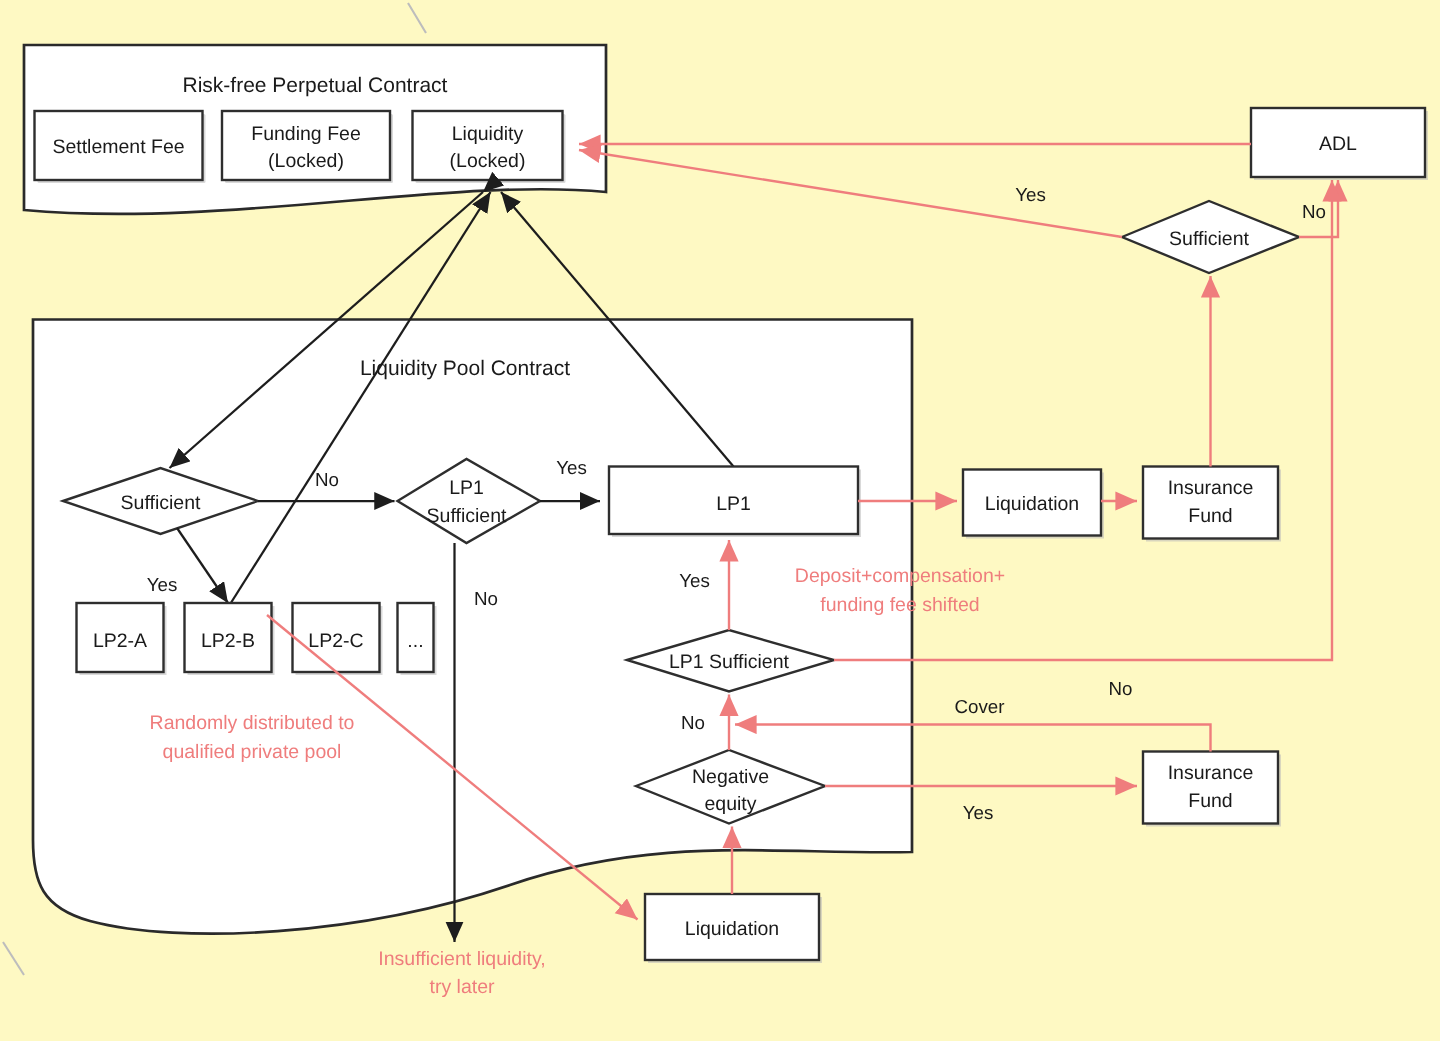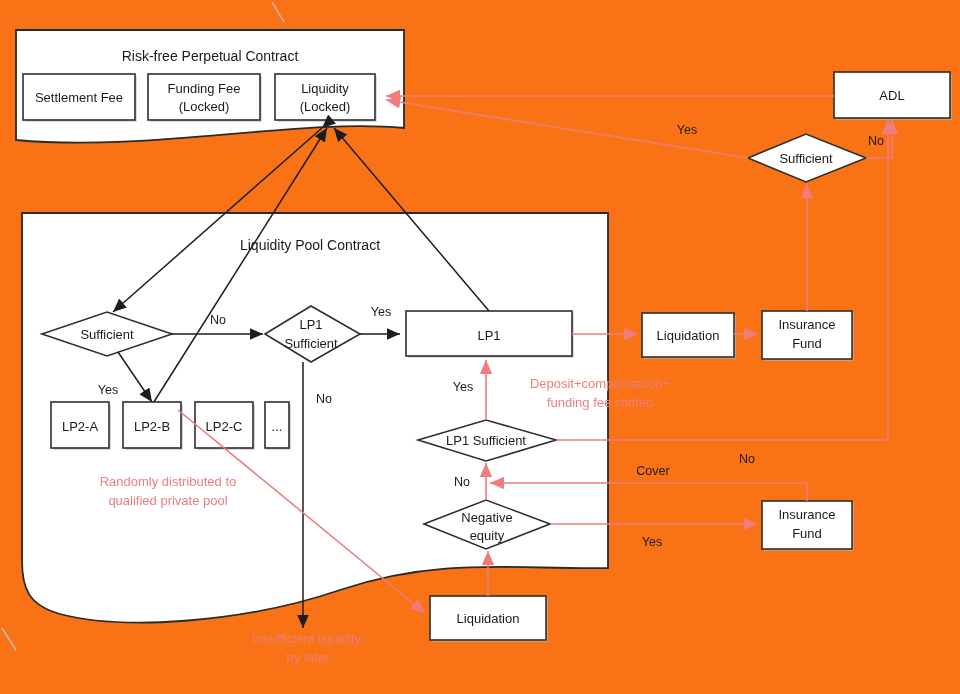--- a/index.html
+++ b/index.html
@@ -1,17 +1,17 @@
 <!DOCTYPE html>
 <html><head>
 <meta charset="utf-8">
 <style>
   html,body{margin:0;padding:0;background:#ffffff;}
   body{font-family:"Liberation Sans","DejaVu Sans",sans-serif;}
-  #stage{position:relative;width:960px;height:694px;overflow:hidden;background:#f97316;}
+  #stage{position:relative;width:960px;height:694px;overflow:hidden;background:#fef9c3;}
   #stage svg{position:absolute;left:0;top:0;}
   .lbl{font-family:"Liberation Sans","DejaVu Sans",sans-serif;font-size:13px;fill:#1a1a1a;}
   .lbl-title{font-size:14px;fill:#1a1a1a;}
   .lbl-red{font-size:13px;fill:#ef7d7d;}
   .lbl-sm{font-size:12.5px;fill:#1a1a1a;}
   .boxline{fill:#ffffff;stroke:#2e2e2e;stroke-width:1.6;}
   .container{fill:#ffffff;stroke:#2a2a2a;stroke-width:1.8;}
   .blackline{stroke:#1d1d1d;stroke-width:1.5;fill:none;}
   .redline{stroke:#ef7d7d;stroke-width:1.6;fill:none;}
   .faint{stroke:#bdbdbd;stroke-width:1.4;fill:none;}

